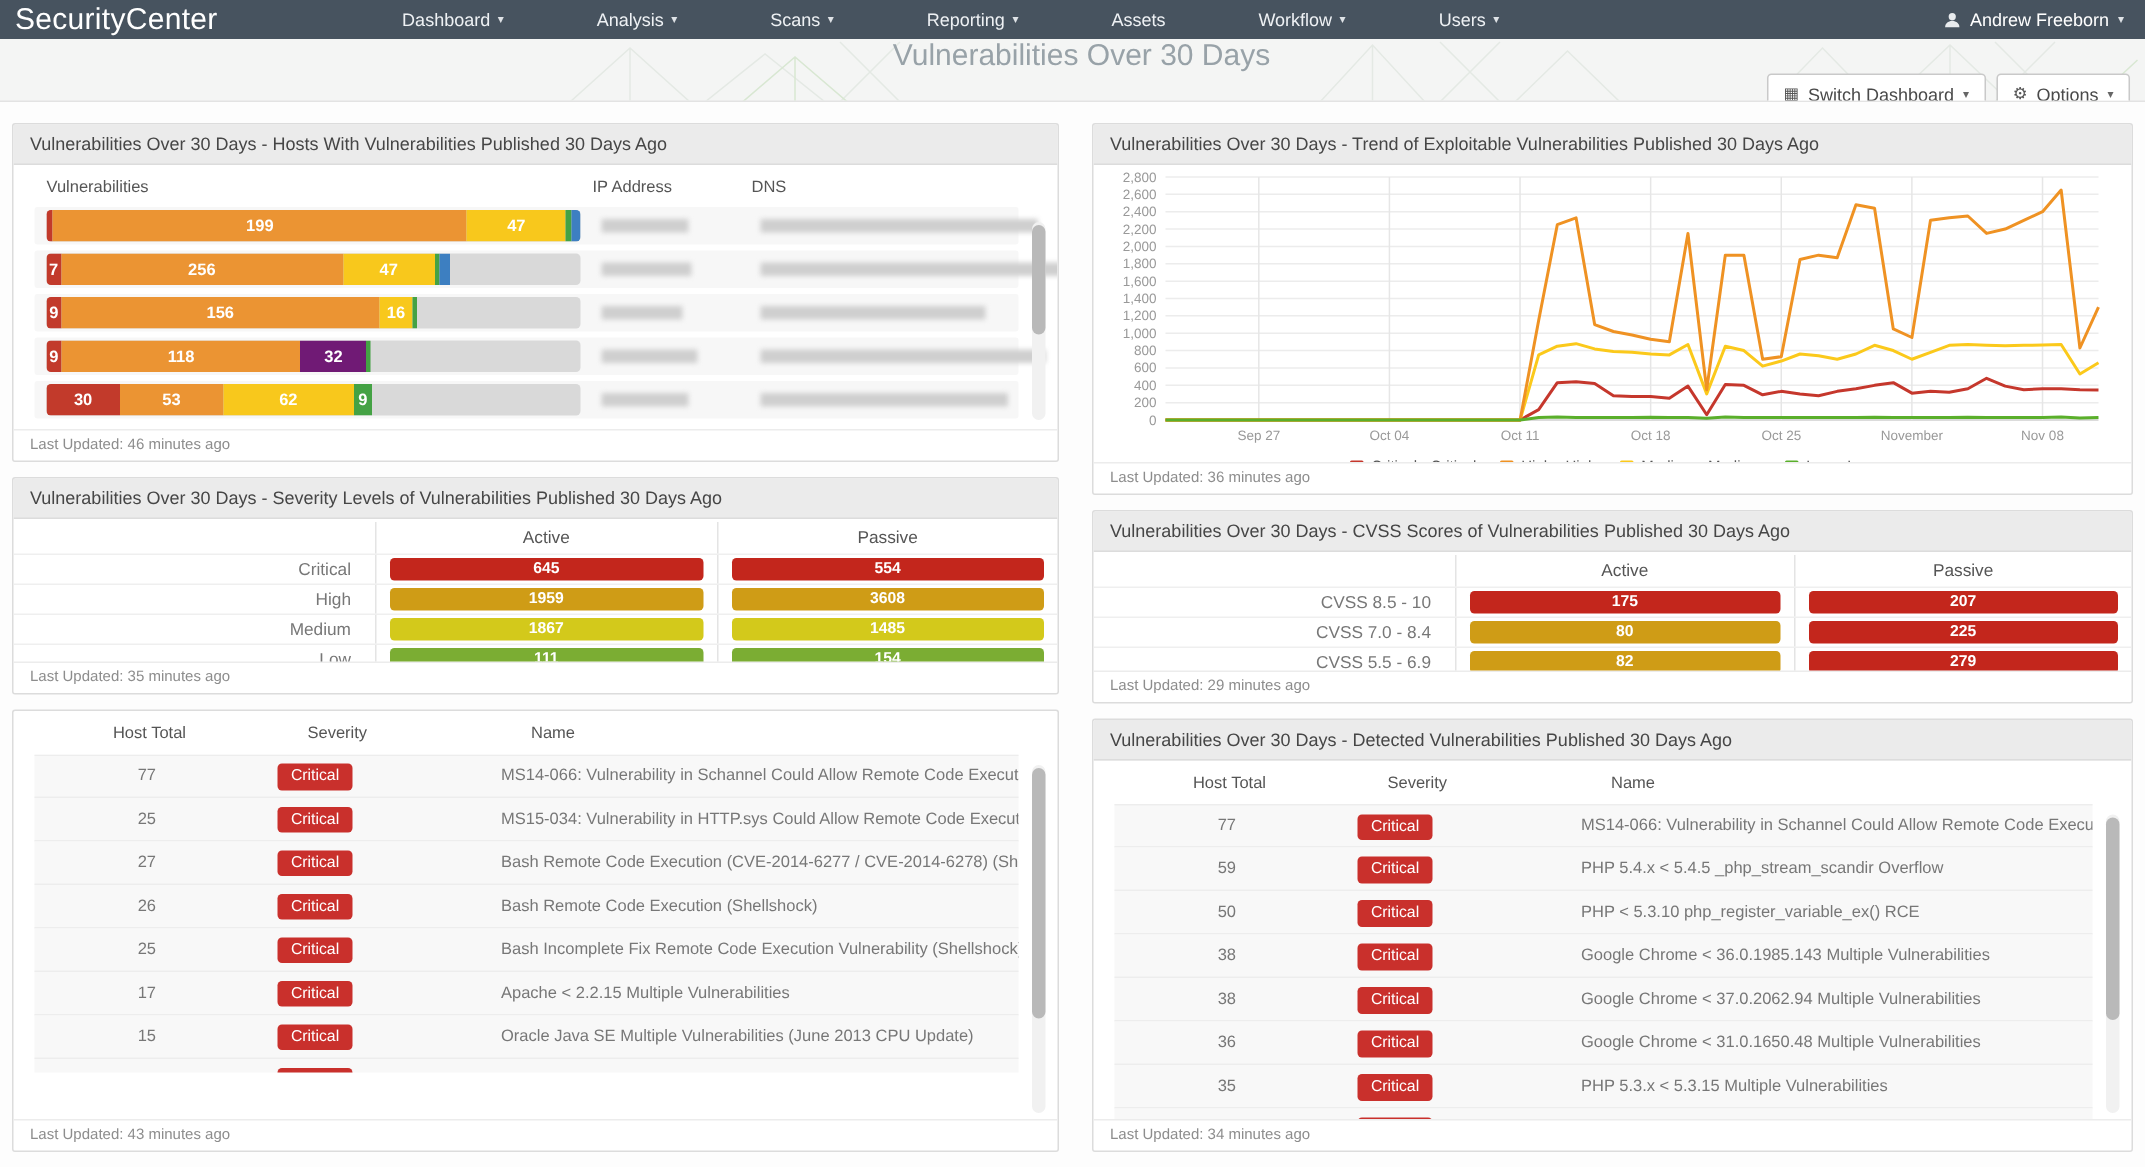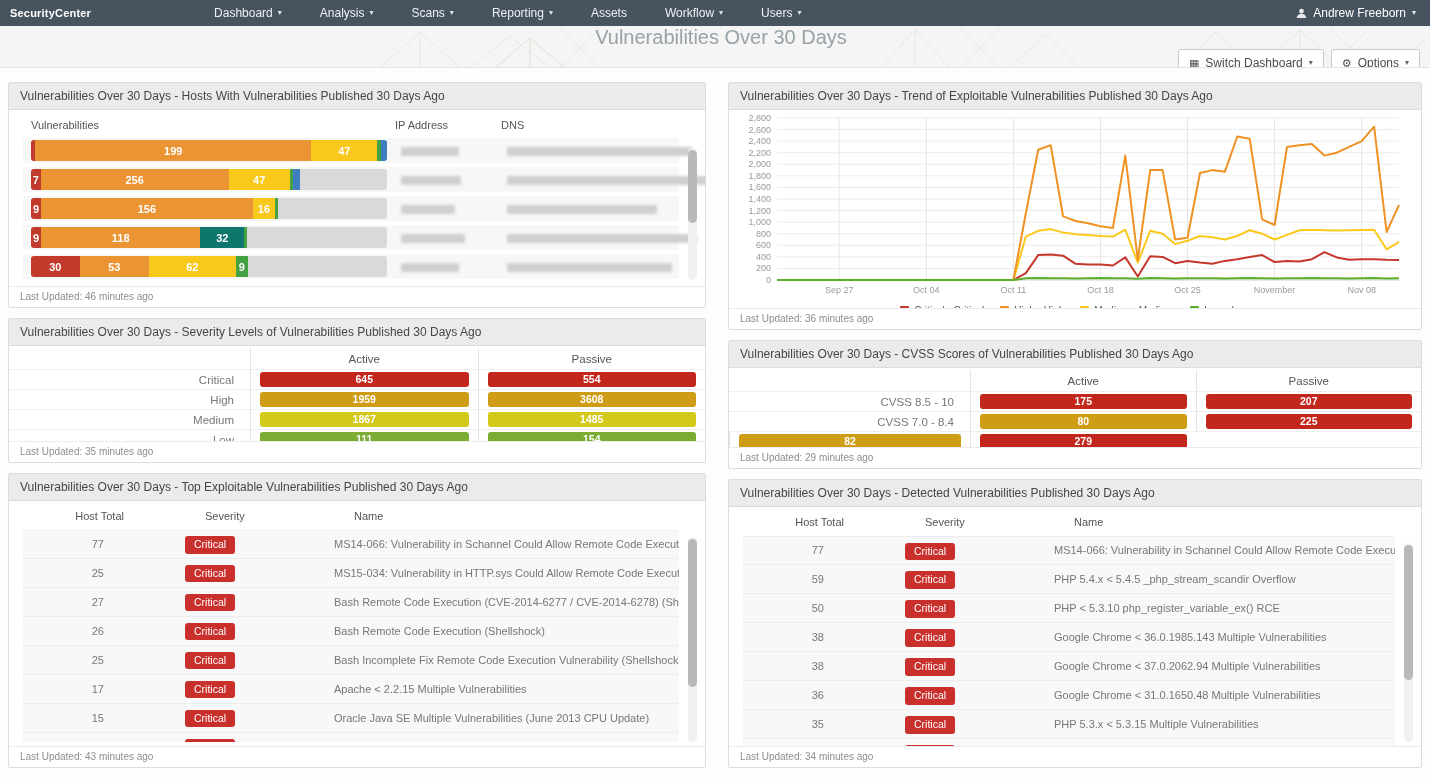--- a/index.html
+++ b/index.html
@@ -1,22 +1,22 @@
 <!DOCTYPE html>
 <html><head>
 <meta charset="utf-8">
 <style>
   * { margin:0; padding:0; box-sizing:border-box; }
   body { font-family:"Liberation Sans", sans-serif; background:#fdfdfd; }
   .app { width:1430px; height:778px; overflow:hidden; position:relative; background:#fdfdfd; }
 
   
   .navbar { height:26px; background:#47535f; display:flex; align-items:center; color:#fff; }
-  .brand { font-size:11px; font-weight:bold; padding:0 14px 0 10px; letter-spacing:.2px; cursor:pointer; }
-  .nav-items { display:flex; align-items:flex-start; height:100%; margin-left:90px; }
+  .brand { font-size:20px; font-weight:normal; padding:0 14px 0 10px; letter-spacing:.2px; cursor:pointer; }
+  .nav-items { display:flex; align-items:flex-start; height:100%; margin-left:90px;gap:24px; }
   .nav-item { font-size:12px; color:#eef1f4; padding:0 19px; height:100%; display:flex; align-items:center; gap:5px; cursor:pointer; }
   .caret { font-size:8px; line-height:1; color:#dfe3e7; }
   .caret.dark { color:#666; }
   .nav-user { margin-left:auto; display:flex; align-items:center; gap:6px; font-size:12px; padding-right:14px; cursor:pointer; }
   .nav-user svg { fill:#e8ebee; }
 
   
   .titlebar { height:42px; background:#f4f5f4; border-bottom:1px solid #e3e3e3; position:relative; display:flex; align-items:center; overflow:hidden;flex-direction:column; }
   .titlebar .deco { position:absolute; left:0; top:0; pointer-events:none; }
   .titlebar h1 { font-size:20px; font-weight:normal; color:#98a2a8; padding-left:12px; position:relative; }
@@ -205,21 +205,21 @@
                   <div class="hseg" style="width: 6.3%; background: rgb(248, 200, 28);">16</div>
                   <div class="hseg" style="width: 0.7%; background: rgb(68, 162, 68);"></div>
                 </div>
                 <div class="redact-wrap"><span class="redact" style="width: 54px;"></span></div>
                 <div class="redact-wrap dnsw"><span class="redact" style="width: 150px;"></span></div>
               </div>
               <div class="hrow">
                 <div class="htrack">
                   <div class="hseg" style="width: 2.8%; background: rgb(194, 58, 43);">9</div>
                   <div class="hseg" style="width: 44.8%; background: rgb(235, 148, 51);">118</div>
-                  <div class="hseg" style="width: 12.3%; background: #0f766e;">32</div>
+                  <div class="hseg" style="width: 12.3%; background: #701a75;">32</div>
                   <div class="hseg" style="width: 0.7%; background: rgb(68, 162, 68);"></div>
                 </div>
                 <div class="redact-wrap"><span class="redact" style="width: 64px;"></span></div>
                 <div class="redact-wrap dnsw"><span class="redact" style="width: 190px;"></span></div>
               </div>
               <div class="hrow">
                 <div class="htrack">
                   <div class="hseg" style="width: 13.7%; background: rgb(194, 58, 43);">30</div>
                   <div class="hseg" style="width: 19.4%; background: rgb(235, 148, 51);">53</div>
                   <div class="hseg" style="width: 24.4%; background: rgb(248, 200, 28);">62</div>
@@ -280,21 +280,20 @@
                 <div class="mcell">
                   <div class="mbar" style="background: rgb(123, 173, 51);">154</div>
                 </div>
               </div>
             </div>
         </div>
         <div class="panel-f">Last Updated: 35 minutes ago</div>
       </div>
 
       <div class="panel" id="p-topx">
-        <div class="panel-h">Vulnerabilities Over 30 Days - Top Exploitable Vulnerabilities Published 30 Days Ago</div>
         <div class="panel-b">
           <div class="vcolhdr">
             <div class="c1">Host Total</div>
             <div class="c2">Severity</div>
             <div class="c3">Name</div>
           </div>
           <div class="vlist" id="topx-clip">
               <div id="topx-rows">
                 <div class="vrow">
                   <div class="vhost">77</div>
@@ -443,20 +442,21 @@
               <div class="mrow">
                 <div class="mlabel">CVSS 7.0 - 8.4</div>
                 <div class="mcell">
                   <div class="mbar" style="background: rgb(207, 156, 22);">80</div>
                 </div>
                 <div class="mcell">
                   <div class="mbar" style="background: rgb(195, 38, 28);">225</div>
                 </div>
               </div>
               <div class="mrow">
+                <div class="mlabel">CVSS 5.5 - 6.9</div>
                 <div class="mcell">
                   <div class="mbar" style="background: rgb(207, 156, 22);">82</div>
                 </div>
                 <div class="mcell">
                   <div class="mbar" style="background: rgb(195, 38, 28);">279</div>
                 </div>
               </div>
             </div>
         </div>
         <div class="panel-f">Last Updated: 29 minutes ago</div>

